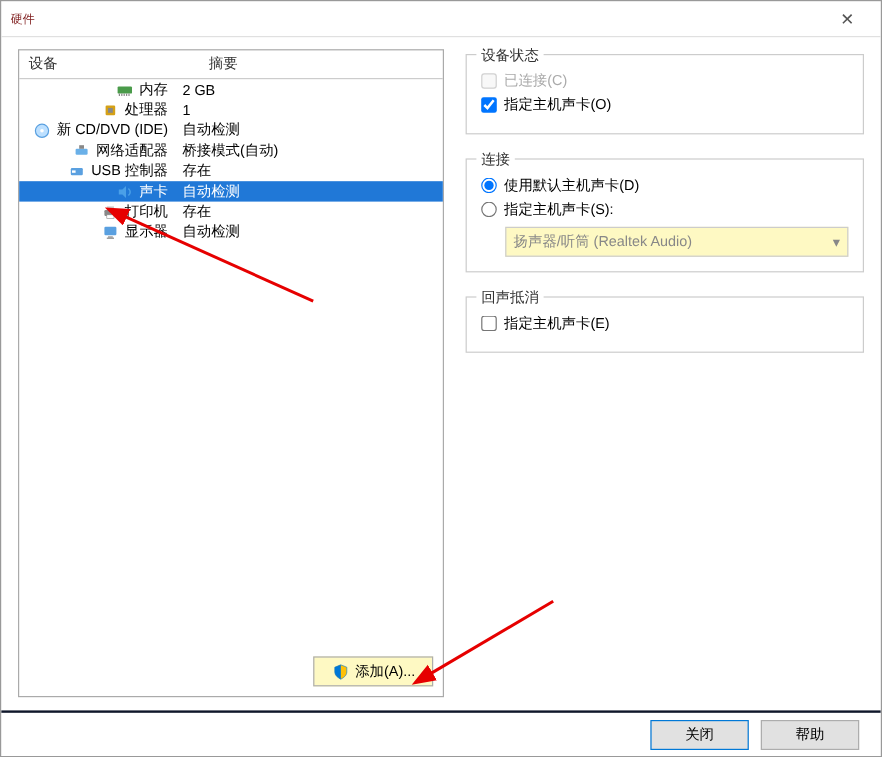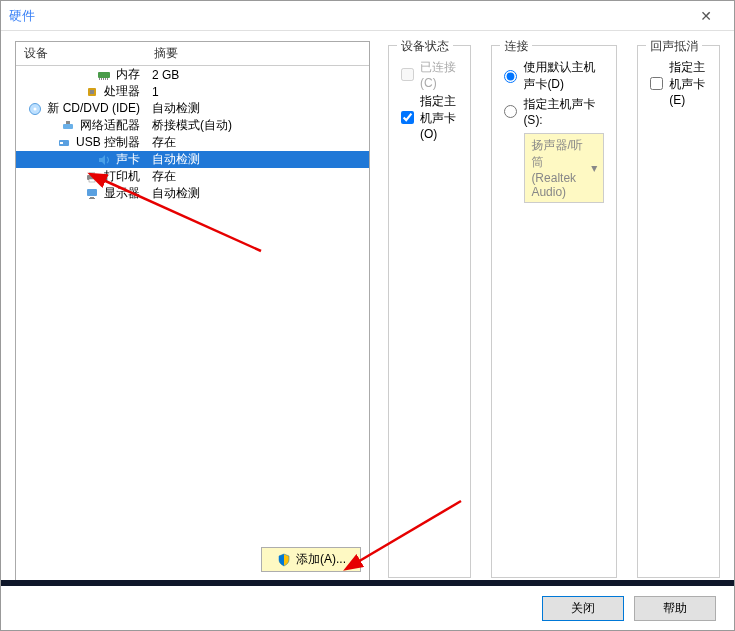--- a/index.html
+++ b/index.html
@@ -1,39 +1,39 @@
 <!DOCTYPE html>
 <html><head>
 <meta charset="utf-8">
 <style>
 * { box-sizing: border-box; margin: 0; padding: 0; font-family: "Microsoft YaHei", "Segoe UI", sans-serif; font-size: 12px; }
 body { background: #fff; width: 735px; height: 631px; position: relative; overflow: hidden; border: 1px solid #999; }
 .titlebar { height: 30px; display: flex; align-items: center; padding: 0 8px; border-bottom: 1px solid #e0e0e0; }
-.titlebar .title { flex: 1; color: #3b82f6; font-size: 13px; }
+.titlebar .title { flex: 1; color: #7f1d1d; font-size: 10px; }
 .titlebar .close { width: 40px; text-align: center; font-size: 14px; color: #555; cursor: pointer; }
 .content { position: absolute; top: 30px; left: 0; right: 0; bottom: 42px; padding: 10px 14px; display: flex; gap: 18px; }
 .left-panel { width: 355px; height: 540px; border: 1px solid #aaa; position: relative; background: #fff; }
-.dev-header { display: flex; height: 24px; border-bottom: 1px solid #ccc; }
+.dev-header { display: flex; height: 24px; border-bottom: 1px solid #ccc; gap: 20px; }
 .dev-header .col1 { width: 130px; padding: 3px 8px; color: #333; }
 .dev-header .col2 { flex: 1; padding: 3px 8px; color: #333; }
 .dev-row { display: flex; height: 17px; align-items: center; cursor: pointer; }
 .dev-row .col1 { width: 130px; padding: 0 6px; display: flex; align-items: center; gap: 4px; justify-content: flex-end; }
 .dev-row .col2 { flex: 1; padding: 0 6px; }
 .dev-row.selected { background: #2078d7; color: #fff; }
 .dev-row.selected .col2 { color: #fff; }
 .icon-slot { width: 16px; height: 16px; display: inline-flex; align-items: center; justify-content: center; }
 .btn-bar { position: absolute; bottom: 8px; right: 8px; display: flex; gap: 10px; }
 .btn { border: 1px solid #adadad; background: #fef9c3; padding: 3px 14px; cursor: pointer; display: flex; align-items: center; gap: 4px; min-width: 78px; justify-content: center; }
-.right-panel { flex: 1; display: flex; flex-direction: row; gap: 20px; padding-top: 4px; }
+.right-panel { flex: 1; display: flex; flex-direction: column; gap: 20px; padding-top: 4px; }
 .group { border: 1px solid #ccc; padding: 10px 12px 12px 12px; position: relative; }
 .group-title { position: absolute; top: -8px; left: 8px; background: #fff; padding: 0 4px; color: #333; }
 .chk-row, .radio-row { display: flex; align-items: center; gap: 6px; margin: 3px 0; }
 .chk-row.disabled { color: #aaa; }
 .select-box { margin: 6px 0 0 20px; background: #fef9c3; border: 1px solid #ccc; padding: 3px 6px; color: #888; display: flex; align-items: center; justify-content: space-between; }
-.bottom-bar { position: absolute; bottom: 0; left: 0; right: 0; height: 50px; border-top: 6px solid #0f172a; display: flex; justify-content: flex-end; align-items: center; gap: 10px; padding: 0 18px; }
+.bottom-bar { position: absolute; bottom: 0; left: 0; right: 0; height: 38px; border-top: 2px solid #0f172a; display: flex; justify-content: flex-end; align-items: center; gap: 10px; padding: 0 18px; }
 .bottom-btn { border: 1px solid #0078d7; background: #e1e1e1; padding: 3px 0; width: 82px; text-align: center; cursor: pointer; }
 .bottom-btn.secondary { border-color: #adadad; }
 input[type=checkbox], input[type=radio] { width: 13px; height: 13px; }
 .arrow-svg { position: absolute; pointer-events: none; z-index: 100; }
 </style>
 </head>
 <body>
 
 <div class="titlebar">
   <span class="title">硬件</span>

